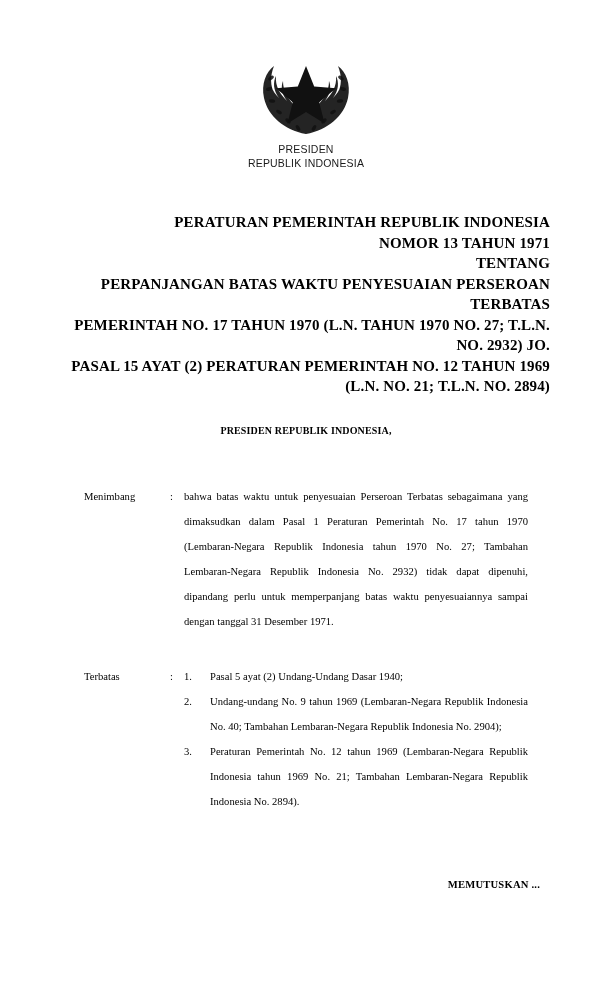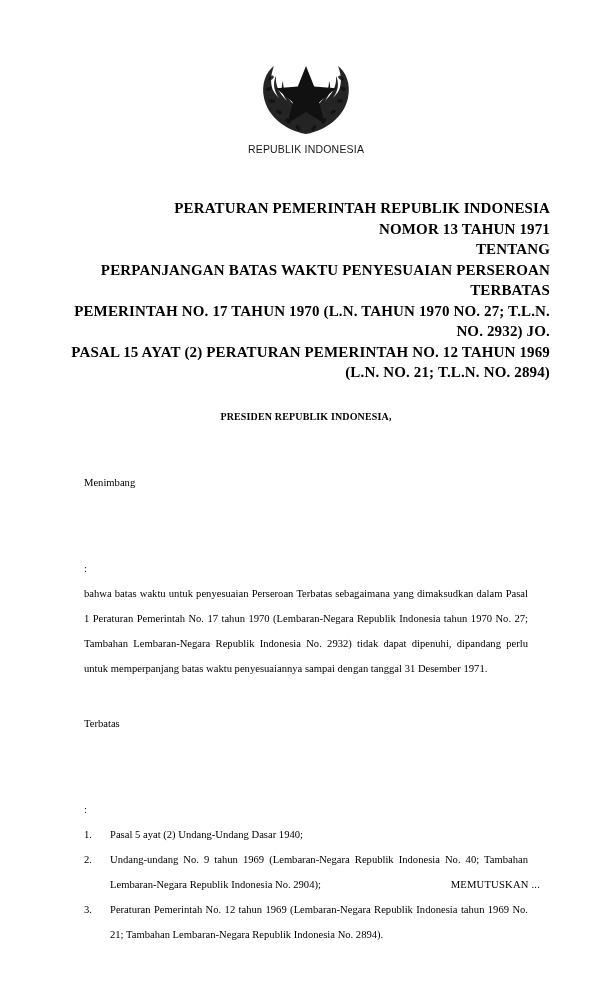--- a/index.html
+++ b/index.html
@@ -66,21 +66,20 @@
 
   
   .clauses {
     margin-top: 48px;
     padding: 0 84px 0 84px;
   }
   .clause-row {
     display: flex;
     align-items: flex-start;
     margin-bottom: 30px;
-    flex-direction: column;
   }
   .clause-label {
     width: 86px;
     flex: 0 0 86px;
     font-size: 10.6px;
     line-height: 25px;
   }
   .clause-colon {
     width: 14px;
     flex: 0 0 14px;
@@ -120,21 +119,21 @@
     line-height: 25px;
     text-align: justify;
   }
 
   
   .footer {
     position: absolute;
     right: 72px;
     bottom: 118px;
     font-size: 10.6px;
-    font-weight: normal;
+    font-weight: bold;
     letter-spacing: 0.2px;
     padding-left: 37px;
   }
 </style>
 </head>
 <body>
 
 <div class="page">
 
   <div class="emblem-block">
@@ -162,20 +161,21 @@
             <ellipse cx="79" cy="54" rx="3.2" ry="1.7" transform="rotate(-30 79 54)"></ellipse>
             <ellipse cx="70" cy="63" rx="3.2" ry="1.7" transform="rotate(-45 70 63)"></ellipse>
             <ellipse cx="60" cy="70" rx="3.2" ry="1.7" transform="rotate(-58 60 70)"></ellipse>
           </g>
 
           <path d="M52 8 L60.2 28.6 L82 30.2 L65.2 44.3 L70.6 65.6 L52 54 L33.4 65.6 L38.8 44.3 L22 30.2 L43.8 28.6 Z"></path>
         </g>
       </svg>
     </span>
     <div class="emblem-caption">
+      <div>PRESIDEN</div>
       <div>REPUBLIK INDONESIA</div>
     </div>
   </div>
 
   <div class="title-block">
     <span class="line">PERATURAN PEMERINTAH REPUBLIK INDONESIA</span>
     <span class="line">NOMOR 13 TAHUN 1971</span>
     <span class="line">TENTANG</span>
     <span class="line">PERPANJANGAN BATAS WAKTU PENYESUAIAN PERSEROAN TERBATAS</span>
     <span class="line">PEMERINTAH NO. 17 TAHUN 1970 (L.N. TAHUN 1970 NO. 27; T.L.N. NO. 2932) JO.</span>

